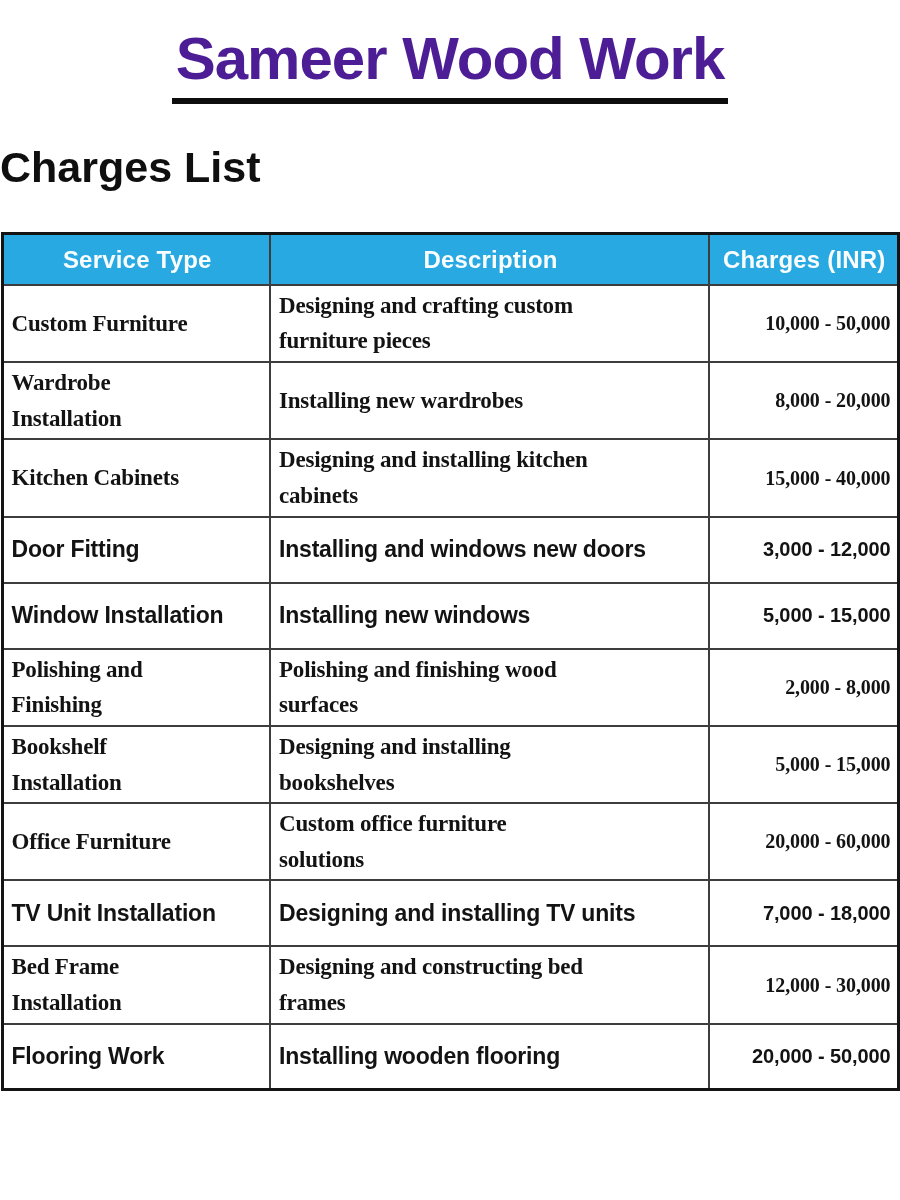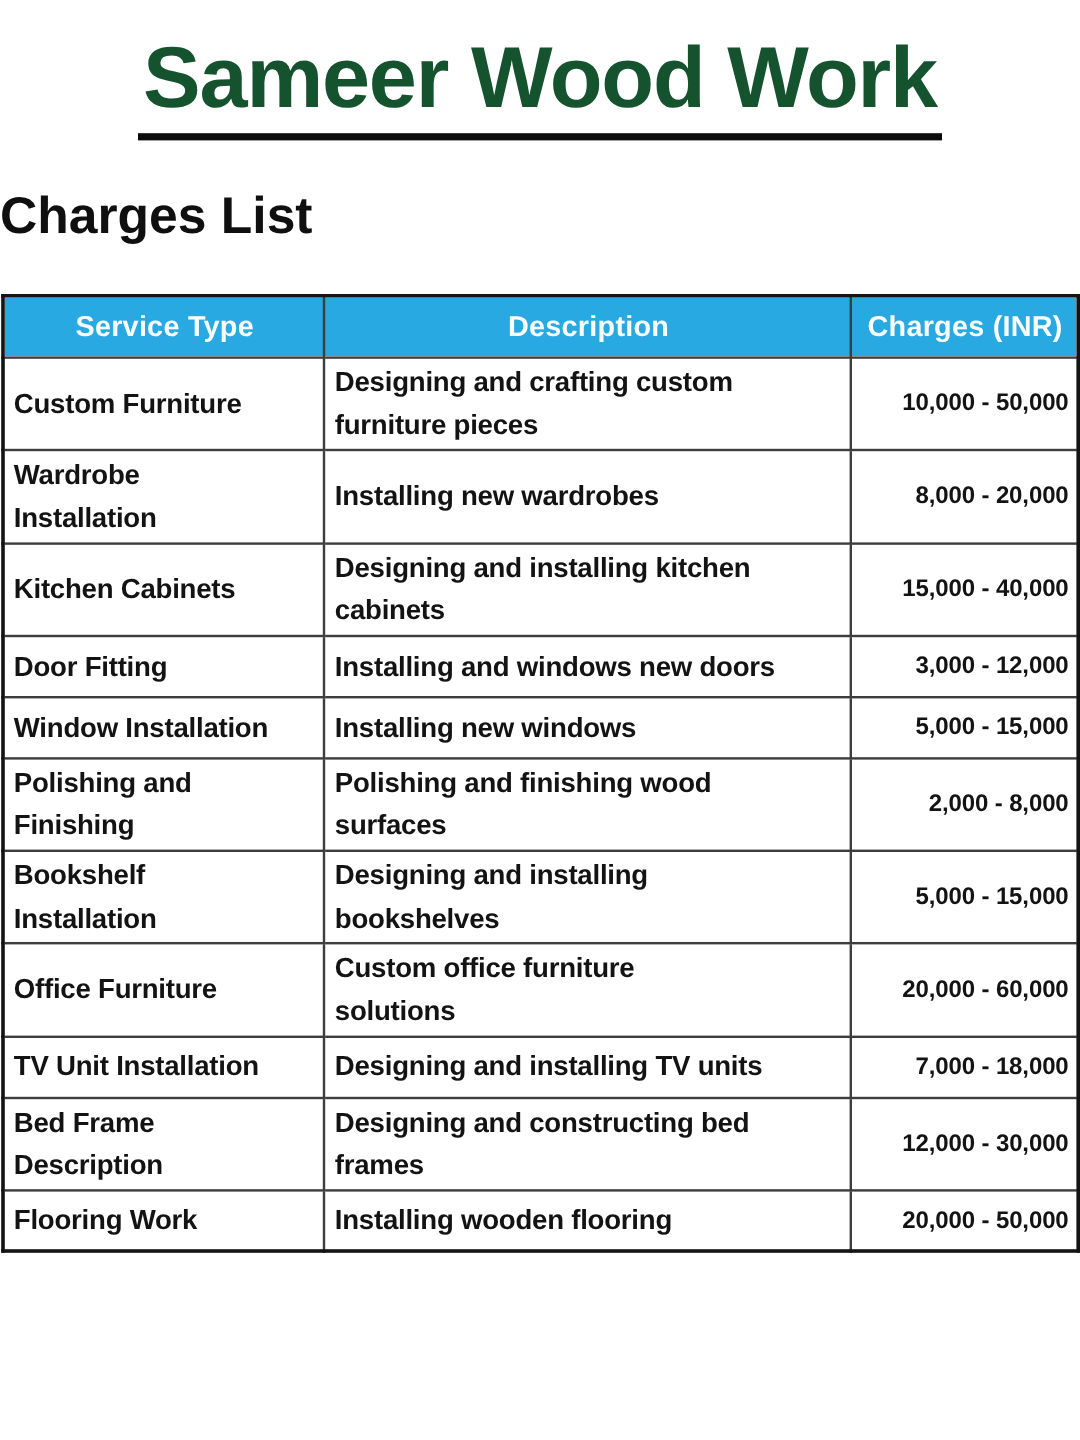--- a/index.html
+++ b/index.html
@@ -16,27 +16,27 @@
     width: 900px;
     height: 1200px;
     position: relative;
   }
   .title-wrap {
     text-align: center;
     margin-top: 26px;
   }
   .page-title {
     display: inline-block;
-    font-size: 72px;
+    font-size: 60px;
     font-weight: 800;
     letter-spacing: -1px;
     border-bottom: 6px solid #0d0d0d;
     padding: 0 4px 6px 4px;
     line-height: 1.1;
-    color: #14532d;
+    color: #4c1d95;
   }
   .subtitle-wrap {
     margin-top: 40px;
   }
   .page-subtitle {
     display: inline-block;
     font-size: 43px;
     font-weight: 700;
     color: #0f0f0f;
     line-height: 1.1;
@@ -67,22 +67,22 @@
     text-align: center;
     letter-spacing: 0.2px;
   }
   tbody td {
     font-weight: 700;
     letter-spacing: -0.2px;
     line-height: 1.55;
   }
   td.service-cell, td.description-cell { font-size: 23px; }
   td.charges-cell { font-size: 20px; letter-spacing: -0.1px; text-align: right; }
-  tr.row-tall { height: 68px; }
-  tr.row-short { height: 51px; padding-left: 36px; }
+  tr.row-tall { height: 68px; font-family: Liberation Serif, serif; }
+  tr.row-short { height: 66px; padding-left: 36px; }
 </style>
 </head>
 <body>
 
 <div class="page">
 
   <div class="title-wrap">
     <span class="page-title">Sameer Wood Work</span>
   </div>
 
@@ -152,21 +152,21 @@
 solutions</td>
         <td class="charges-cell">20,000 - 60,000</td>
       </tr>
       <tr class="row-short">
         <td class="service-cell">TV Unit Installation</td>
         <td class="description-cell">Designing and installing TV units</td>
         <td class="charges-cell">7,000 - 18,000</td>
       </tr>
       <tr class="row-tall">
         <td class="service-cell">Bed Frame
-Description</td>
+Installation</td>
         <td class="description-cell">Designing and constructing bed
 frames</td>
         <td class="charges-cell">12,000 - 30,000</td>
       </tr>
       <tr class="row-short">
         <td class="service-cell">Flooring Work</td>
         <td class="description-cell">Installing wooden flooring</td>
         <td class="charges-cell">20,000 - 50,000</td>
       </tr>
     </tbody>

